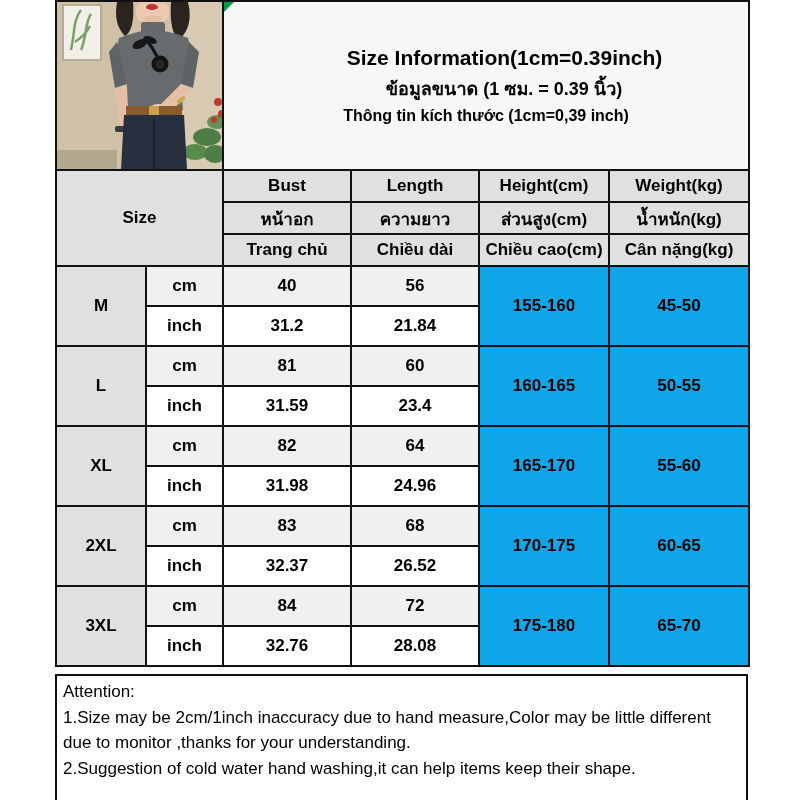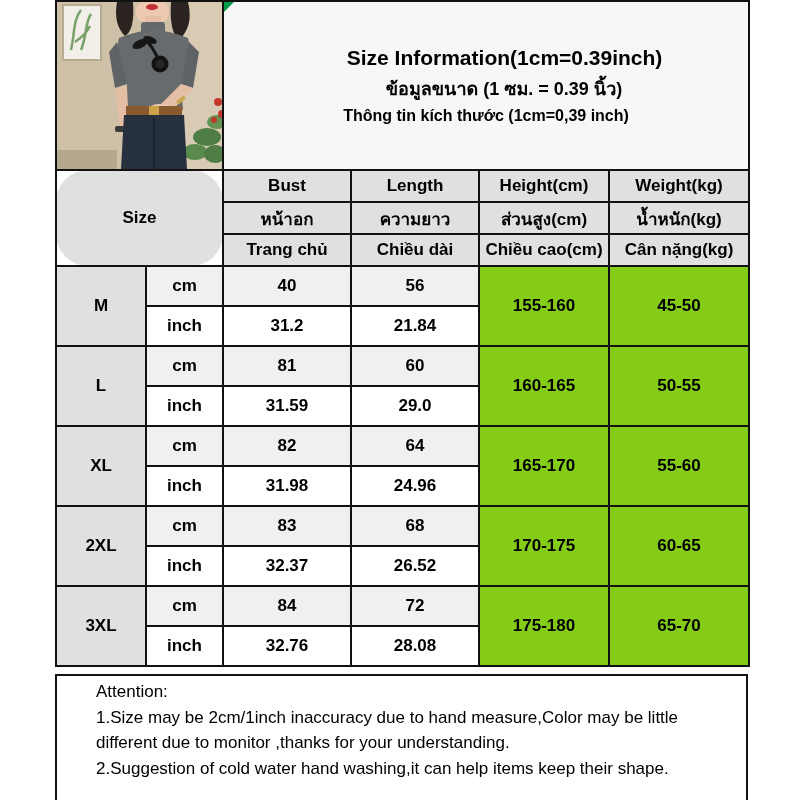--- a/index.html
+++ b/index.html
@@ -23,37 +23,37 @@
   td.title-cell{background:#f7f7f7;position:relative;}
   .corner-triangle{
     position:absolute;left:0;top:0;width:0;height:0;
     border-top:10px solid #009b48;border-right:10px solid transparent;
   }
   .title-en{font-size:21px;font-weight:bold;margin:2px 0;padding-left:37px;}
   .title-th{font-size:18px;font-weight:bold;margin:4px 0;padding-left:36px;}
   .title-vi{font-size:16px;font-weight:bold;margin:2px 0;}
   
   tr.hrow td{height:30px;background:#e0e0e0;}
-  td.size-head{font-size:32px;background:#e0e0e0;border-radius:32px;}
+  td.size-head{font-size:32px;background:#e0e0e0;}
   
   tr.drow td{height:38px;}
   td.size-cell{background:#e0e0e0;font-size:20px;}
   td.shade{background:#f0f0f0;}
   td.white{background:#ffffff;}
-  td.range{background:#84cc16;}
+  td.range{background:#0ea5e9;}
   
   td.tb{border-bottom-width:1px;}
   tr.inch-row td.tt{border-top-width:1px;}
   
   .attention{
     margin-top:7px;border:2px solid #111;width:693px;height:151px;
     box-sizing:border-box;padding:3px 6px;
     font-size:17px;font-weight:normal;line-height:1.5;text-align:left;
   }
-  .attention div{white-space:normal;margin-left:33px;}
+  .attention div{white-space:normal;}
 </style>
 </head>
 <body>
 
 <div class="sheet">
   <table class="size-table">
     <colgroup>
       <col style="width:90px">
         <col style="width:77px">
       <col style="width:128px">
@@ -163,21 +163,21 @@
       <td rowspan="2" class="size-cell">L</td>
       <td class="shade tb">cm</td>
       <td class="shade tb">81</td>
       <td class="shade tb">60</td>
       <td rowspan="2" class="range">160-165</td>
       <td rowspan="2" class="range">50-55</td>
     </tr>
     <tr class="drow inch-row">
       <td class="white tt">inch</td>
       <td class="white tt">31.59</td>
-      <td class="white tt">29.0</td>
+      <td class="white tt">23.4</td>
     </tr>
 
     <tr class="drow cm-row">
       <td rowspan="2" class="size-cell">XL</td>
       <td class="shade tb">cm</td>
       <td class="shade tb">82</td>
       <td class="shade tb">64</td>
       <td rowspan="2" class="range">165-170</td>
       <td rowspan="2" class="range">55-60</td>
     </tr>

